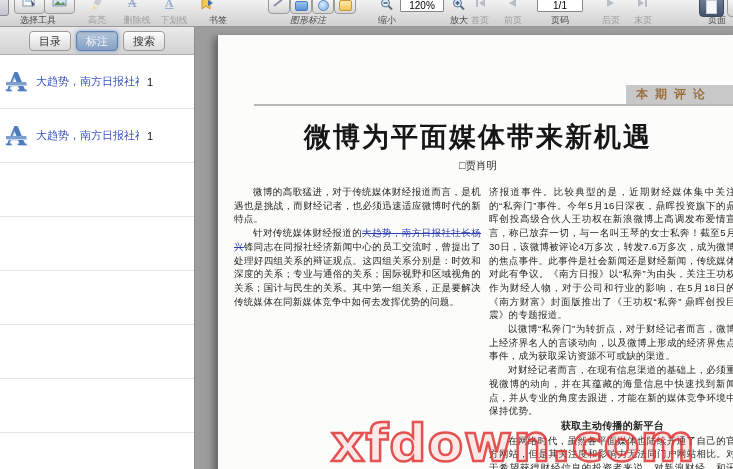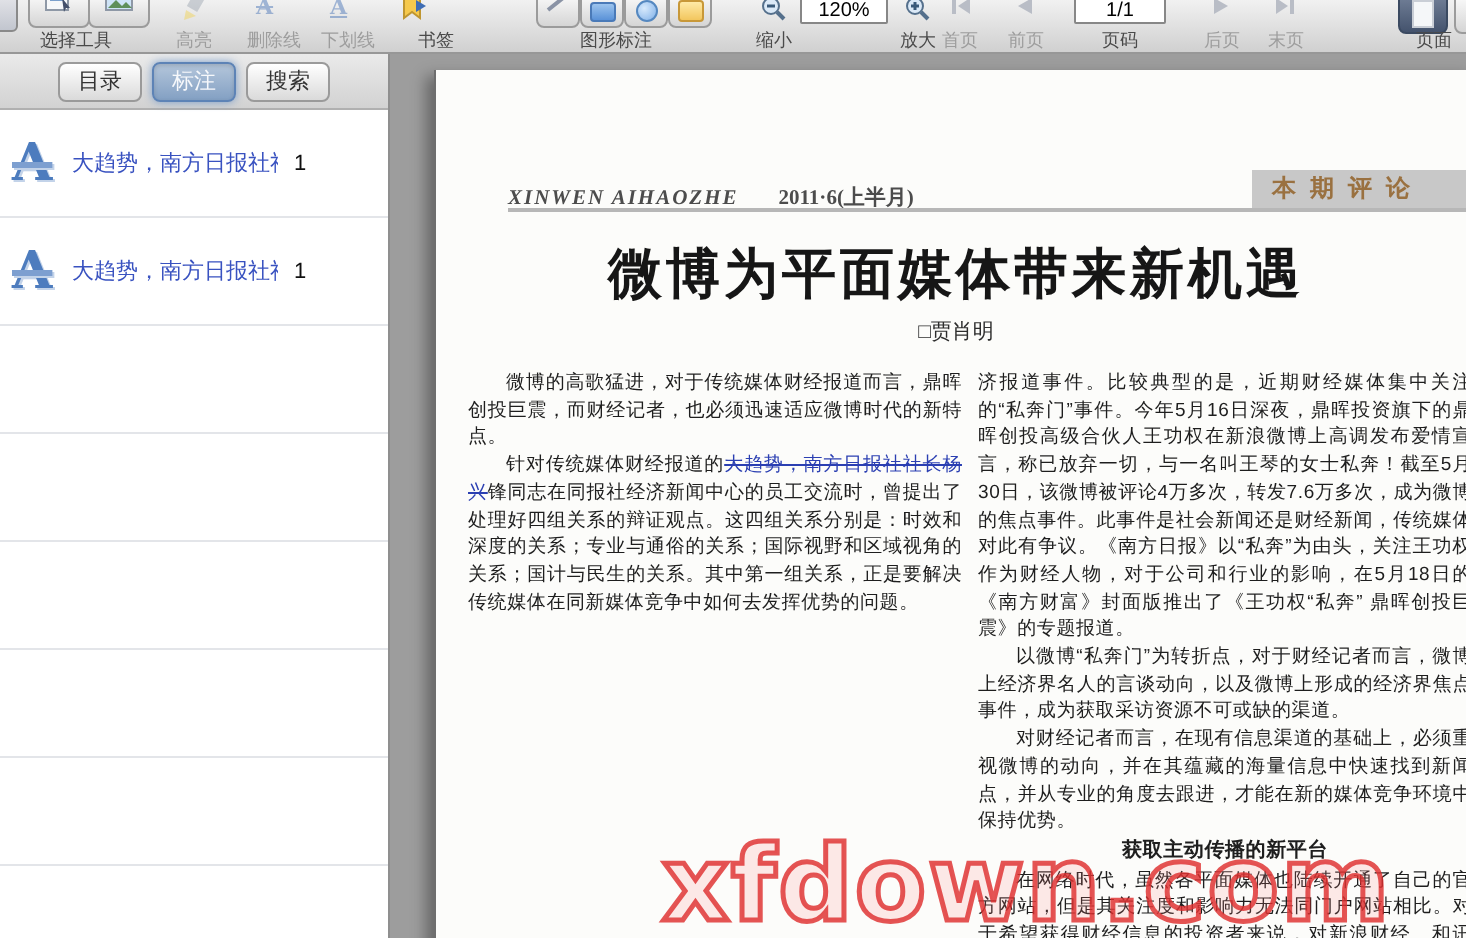--- a/index.html
+++ b/index.html
@@ -169,21 +169,21 @@
   </div>
   <div class="tb-btn" style="left:290px;width:22px;">
     <span class="shape-sq"></span>
   </div>
   <div class="tb-btn" style="left:312px;width:22px;">
     <span class="shape-ci"></span>
   </div>
   <div class="tb-btn" style="left:334px;width:22px;">
     <span class="shape-no"></span>
   </div>
-  <div class="tb-label" style="left:278px;width:60px;">图形标注</div>
+  <div class="tb-label" style="left:278px;width:60px;font-style:italic;">图形标注</div>
 
   <div class="tb-ico" style="left:380px;">
     <svg width="13" height="13" viewBox="0 0 13 13">
         <circle cx="5.5" cy="5" r="4" fill="#dbe9f7" stroke="#55708c"></circle>
         <line x1="8.5" y1="8" x2="12" y2="11.5" stroke="#55708c" stroke-width="2"></line>
         <line x1="3.5" y1="5" x2="7.5" y2="5" stroke="#3a5a7a" stroke-width="1.5"></line>
       </svg>
   </div>
   <div class="tb-label" style="left:374px;width:26px;">缩小</div>
 
@@ -263,31 +263,28 @@
       <div class="arow"></div>
       <div class="arow"></div>
       <div class="arow"></div>
       <div class="arow"></div>
       <div class="arow"></div>
     </div>
   </div>
 
   <div class="docarea">
     <div class="page">
-      <div class="journal">
-        <span>XINWEN AIHAOZHE</span><span class="issue">2011·6(上半月)</span>
-      </div>
       <div class="head-rule"></div>
       <div class="badge">本期评论</div>
       <div class="title">微博为平面媒体带来新机遇</div>
       <div class="author">□贾肖明</div>
 
       <div class="cols">
         <div class="col">
-          <p>微博的高歌猛进，对于传统媒体财经报道而言，鼎晖创投巨震，而财经记者，也必须迅速适应微博时代的新特点。</p>
+          <p>微博的高歌猛进，对于传统媒体财经报道而言，是机遇也是挑战，而财经记者，也必须迅速适应微博时代的新特点。</p>
           <p><span>针对传统媒体财经报道的</span><span class="annot">大趋势，南方日报社社长杨兴</span><span>锋同志在同报社经济新闻中心的员工交流时，曾提出了处理好四组关系的辩证观点。这四组关系分别是：时效和深度的关系；专业与通俗的关系；国际视野和区域视角的关系；国计与民生的关系。其中第一组关系，正是要解决传统媒体在同新媒体竞争中如何去发挥优势的问题。</span></p>
 
         </div>
         <div class="col">
           <p class="cont">济报道事件。比较典型的是，近期财经媒体集中关注的“私奔门”事件。今年5月16日深夜，鼎晖投资旗下的鼎晖创投高级合伙人王功权在新浪微博上高调发布爱情宣言，称已放弃一切，与一名叫王琴的女士私奔！截至5月30日，该微博被评论4万多次，转发7.6万多次，成为微博的焦点事件。此事件是社会新闻还是财经新闻，传统媒体对此有争议。《南方日报》以“私奔”为由头，关注王功权作为财经人物，对于公司和行业的影响，在5月18日的《南方财富》封面版推出了《王功权“私奔” 鼎晖创投巨震》的专题报道。</p>
           <p>以微博“私奔门”为转折点，对于财经记者而言，微博上经济界名人的言谈动向，以及微博上形成的经济界焦点事件，成为获取采访资源不可或缺的渠道。</p>
           <p>对财经记者而言，在现有信息渠道的基础上，必须重视微博的动向，并在其蕴藏的海量信息中快速找到新闻点，并从专业的角度去跟进，才能在新的媒体竞争环境中保持优势。</p>
           <div class="sub-head">获取主动传播的新平台</div>
           <p>在网络时代，虽然各平面媒体也陆续开通了自己的官方网站，但是其关注度和影响力无法同门户网站相比。对于希望获得财经信息的投资者来说，对新浪财经、和讯网、东方财富网等财经类门户网站的依赖性更强。</p>
 

